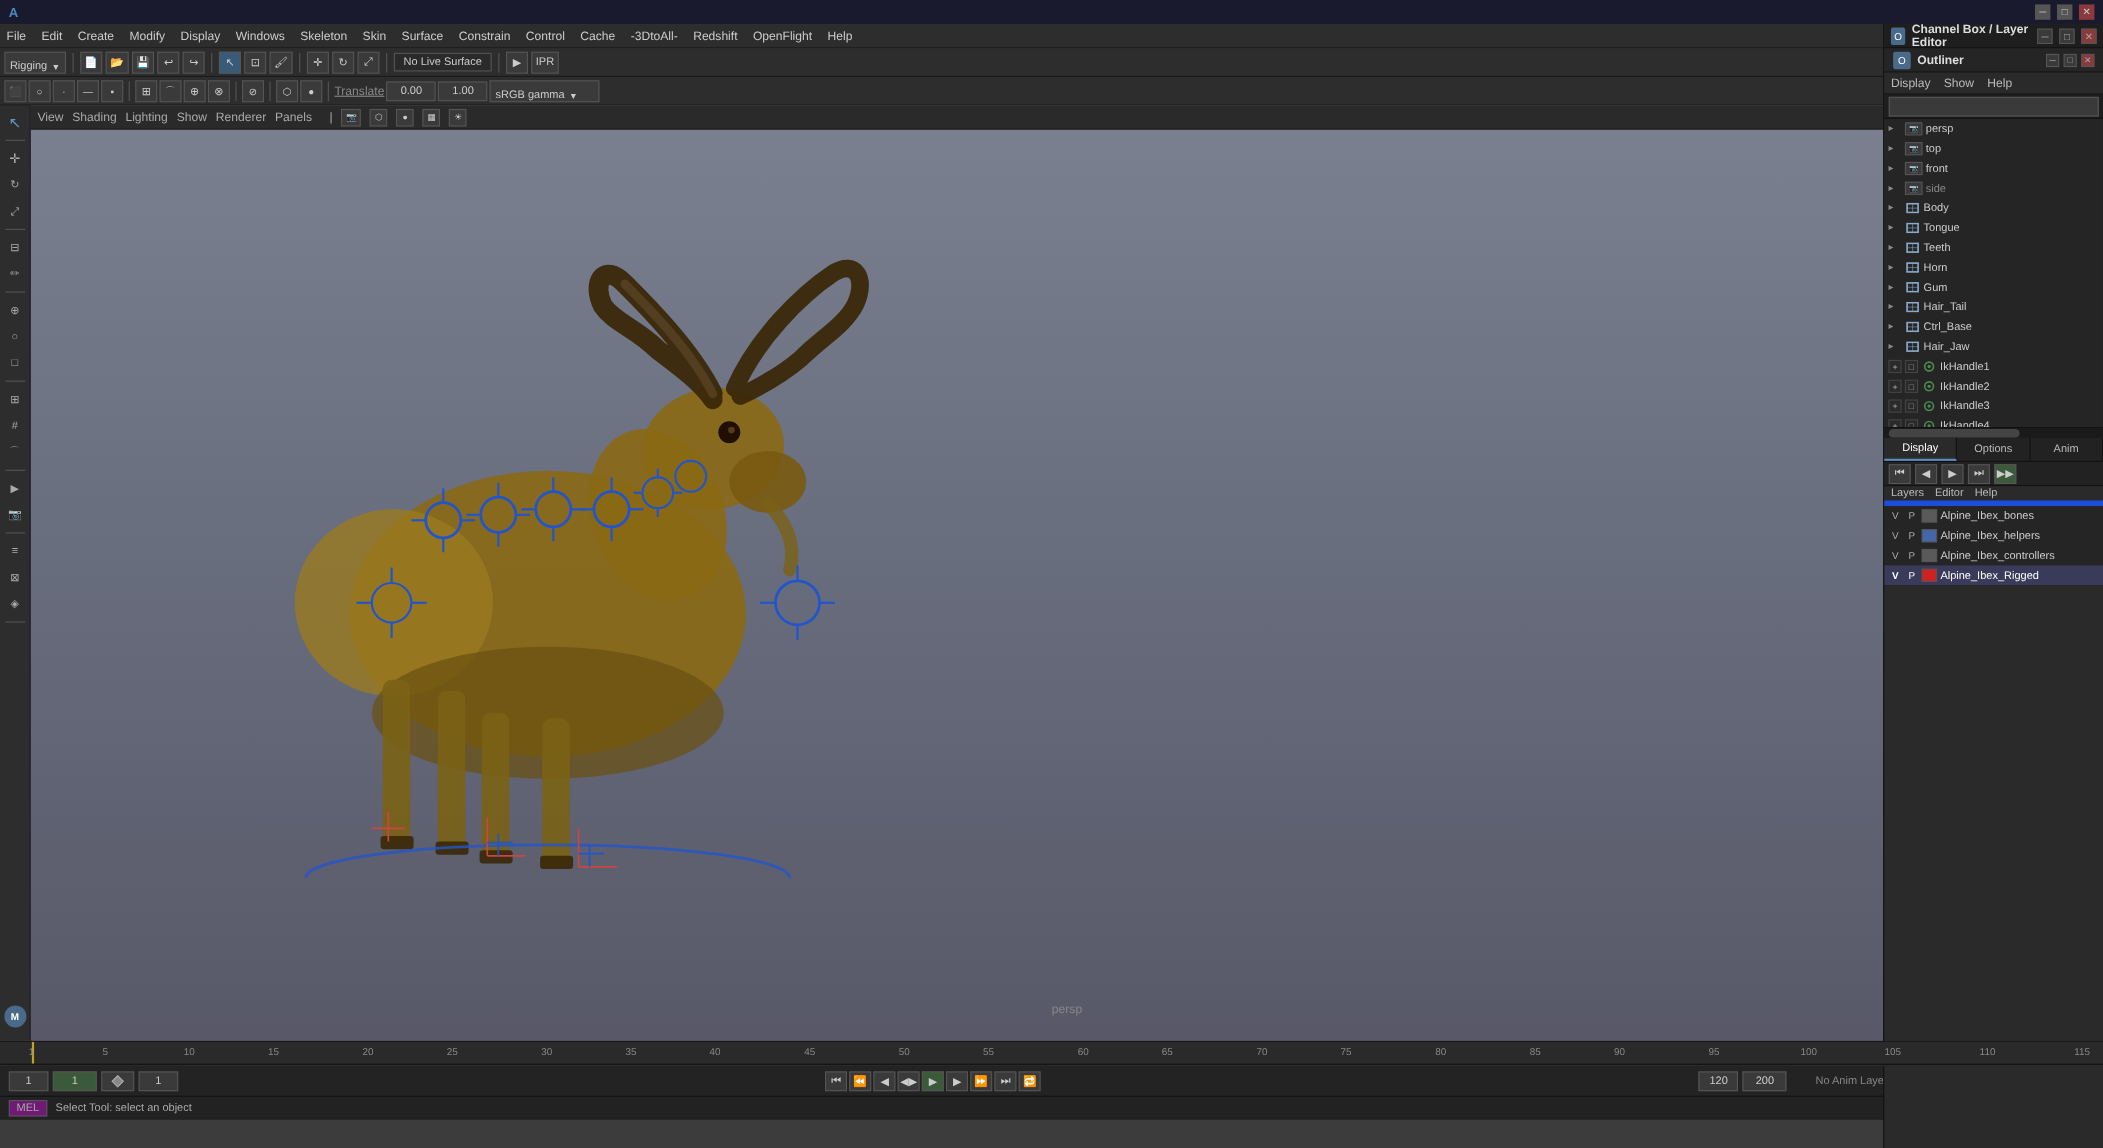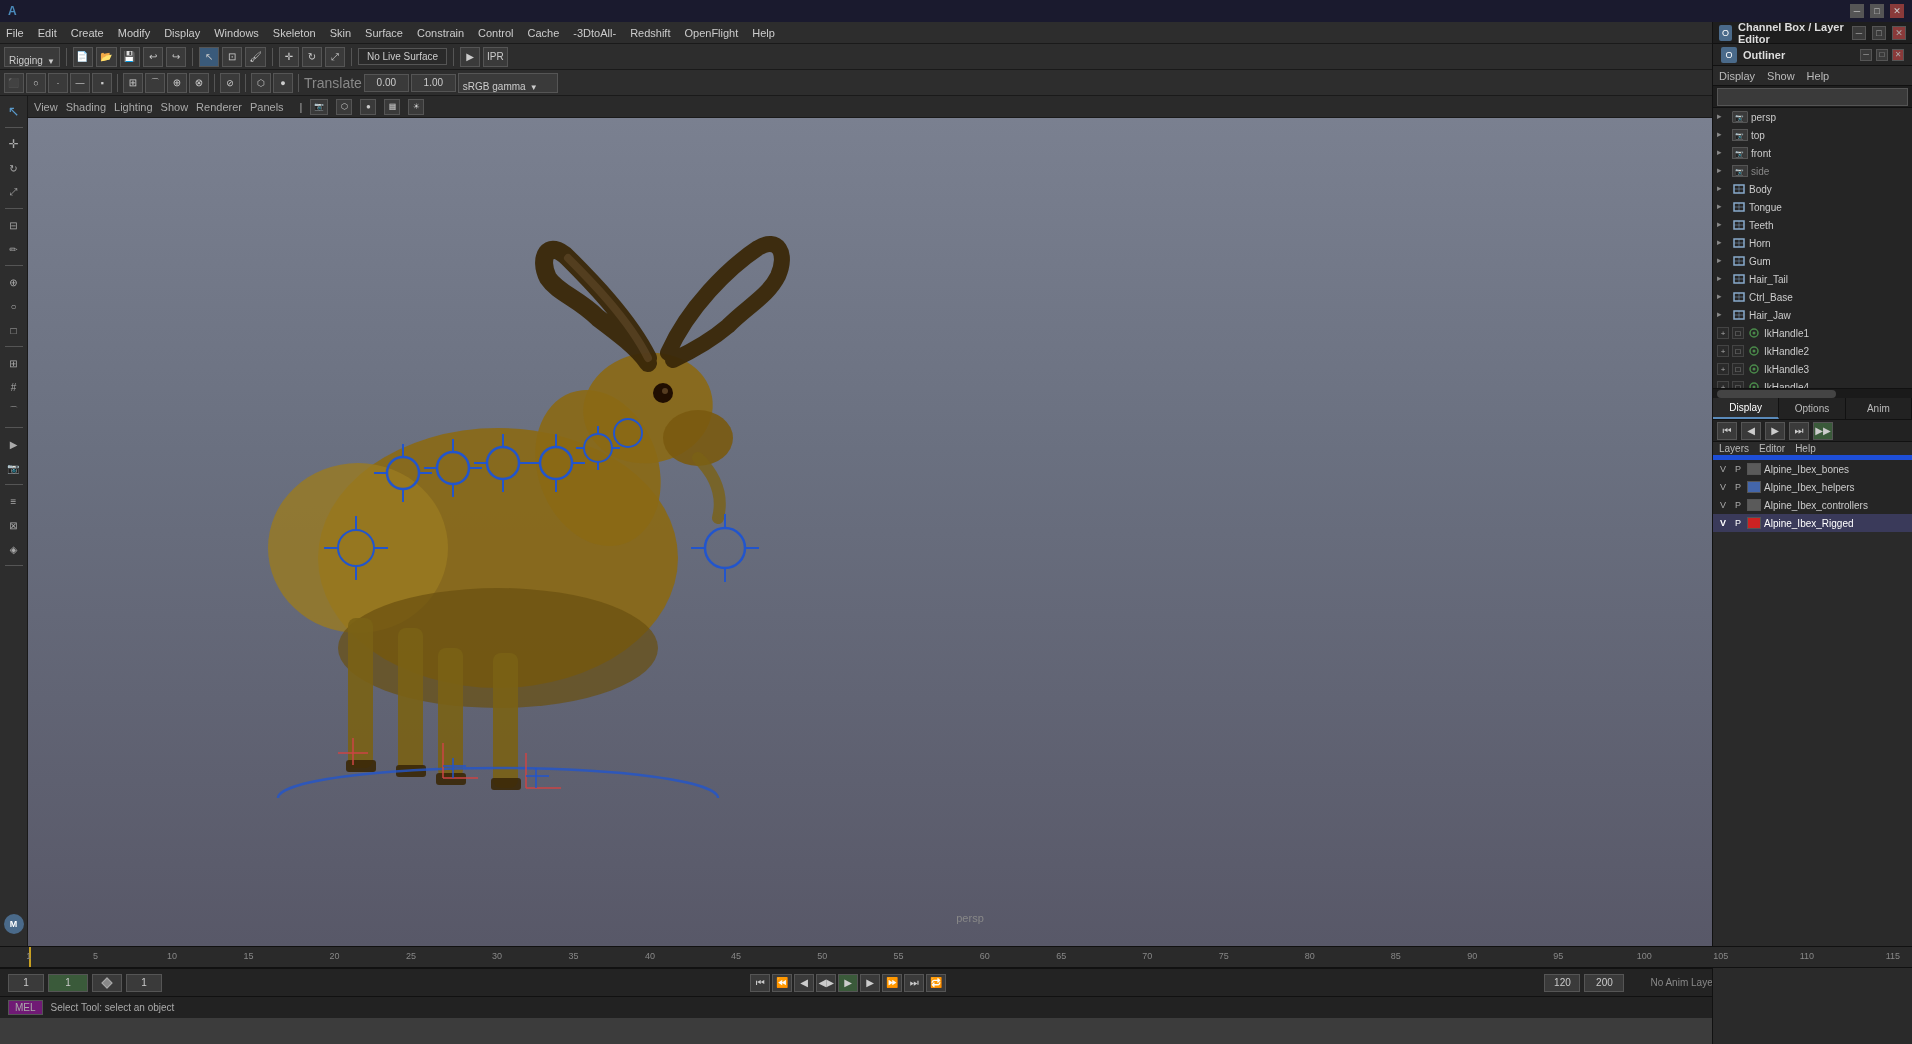--- a/index.html
+++ b/index.html
@@ -171,21 +171,21 @@
   <button class="tb-btn">⊕</button>
   <button class="tb-btn">⊗</button>
   <div class="tb-separator"></div>
   <button class="tb-btn" style="font-size:9px;">⊘</button>
   <div class="tb-separator"></div>
 
   <button class="tb-btn" style="font-size:9px;">⬡</button>
   <button class="tb-btn" style="font-size:9px;">●</button>
   <div class="tb-separator"></div>
 
-  <span style="color:#888; font-size:14px;">Translate</span>
+  <span style="color:#888; font-size:11px;text-decoration:underline;">Translate</span>
   <input type="text" value="0.00" style="width: 45px; height: 18px; background: rgb(58, 58, 58); border: 1px solid rgb(85, 85, 85); color: rgb(204, 204, 204); font-size: 10px; text-align: center;">
   <input type="text" value="1.00" style="width: 45px; height: 18px; background: rgb(58, 58, 58); border: 1px solid rgb(85, 85, 85); color: rgb(204, 204, 204); font-size: 10px; text-align: center;">
   <div class="tb-dropdown" style="width:100px;">
     <span style="font-size:10px;">sRGB gamma</span>
     <span style="font-size:8px;">▼</span>
   </div>
 </div>
 
 <div style="display:flex; width:100%; height: calc(1044px - 22px - 22px - 26px - 26px - 26px - 22px - 28px - 22px);">
 

